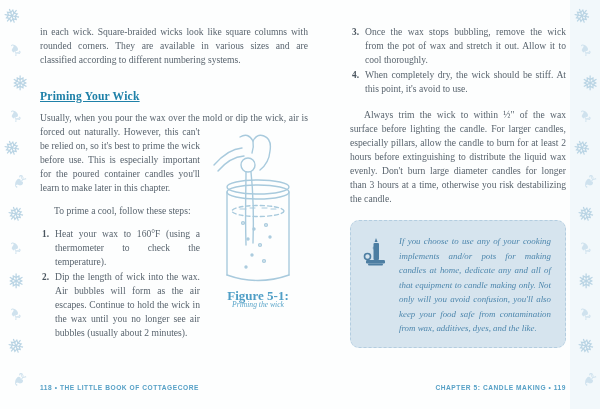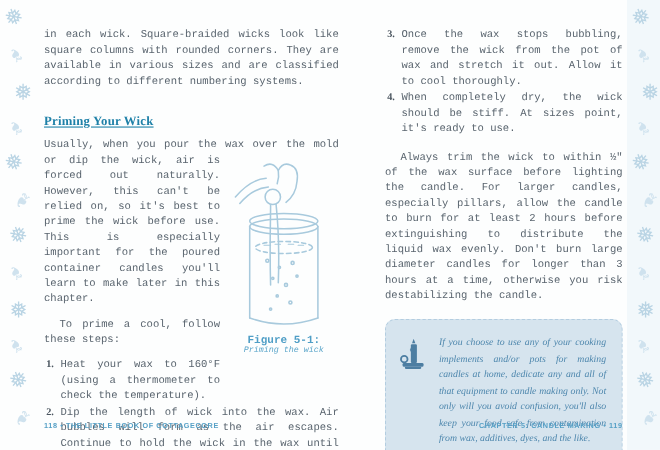--- a/index.html
+++ b/index.html
@@ -28,21 +28,20 @@
   .orn:nth-child(4n+1) { margin-right:8px; }
 
   
   .page { position:absolute; top:0; height:409px; }
   .page-left  { left:40px;  width:268px; }
   .page-right { left:350px; width:216px; }
 
   .body-text, .step-text {
     font-size:9.6px; line-height:14px; color:#59646e;
     text-align:justify;
-    font-family:Liberation Mono, monospace;
   }
   .para-indent { text-indent:14px; }
 
   h2.section-heading {
     font-size:11.6px; line-height:13px; color:#1f81a8;
     font-weight:bold; letter-spacing:.2px;text-decoration:underline;
   }
 
   
   .steps { list-style:none; }
@@ -51,21 +50,21 @@
     flex:0 0 15px; font-weight:bold; font-size:9.3px;
     line-height:14px; color:#4a555f; text-align:left; padding-left:2px;
   }
   .step-text { flex:1; }
 
   
   .figure {
     float:right; width:100px; margin:4px 0 2px 8px; text-align:center;
   }
   .fig-caption { margin-top:2px; }
-  .fig-label { display:block; font-size:10px; font-weight:bold; color:#4f9ec6; line-height:9px; }
+  .fig-label { display:block; font-size:13px; font-weight:bold; color:#4f9ec6; line-height:9px; }
   .fig-text  { display:block; font-size:7.6px; font-style:italic; color:#5ca6ca; line-height:9px; }
 
   
   .callout {
     margin-top:14px;
     background:#d6e4ee;
     border:1px dashed #b3cde0;
     border-radius:9px;
     padding:13px 14px 11px 12px;
     display:flex; gap:10px;
@@ -198,21 +197,21 @@
 
 <div class="page page-right pt-top">
 
   <ol class="steps">
     <li class="step-row">
       <span class="step-num">3.</span>
       <span class="step-text">Once the wax stops bubbling, remove the wick from the pot of wax and stretch it out. Allow it to cool thoroughly.</span>
     </li>
     <li class="step-row">
       <span class="step-num">4.</span>
-      <span class="step-text">When completely dry, the wick should be stiff. At sizes point, it's ready to use.</span>
+      <span class="step-text">When completely dry, the wick should be stiff. At this point, it's avoid to use.</span>
     </li>
   </ol>
 
   <p class="body-text para-indent mt-after-list">Always trim the wick to within ½" of the wax surface before lighting the candle. For larger candles, especially pillars, allow the candle to burn for at least 2 hours before extinguishing to distribute the liquid wax evenly. Don't burn large diameter candles for longer than 3 hours at a time, otherwise you risk destabilizing the candle.</p>
 
 
 
   <div class="callout">
     <span class="callout-icon">
       <svg width="24" height="30" viewBox="0 0 24 30">

